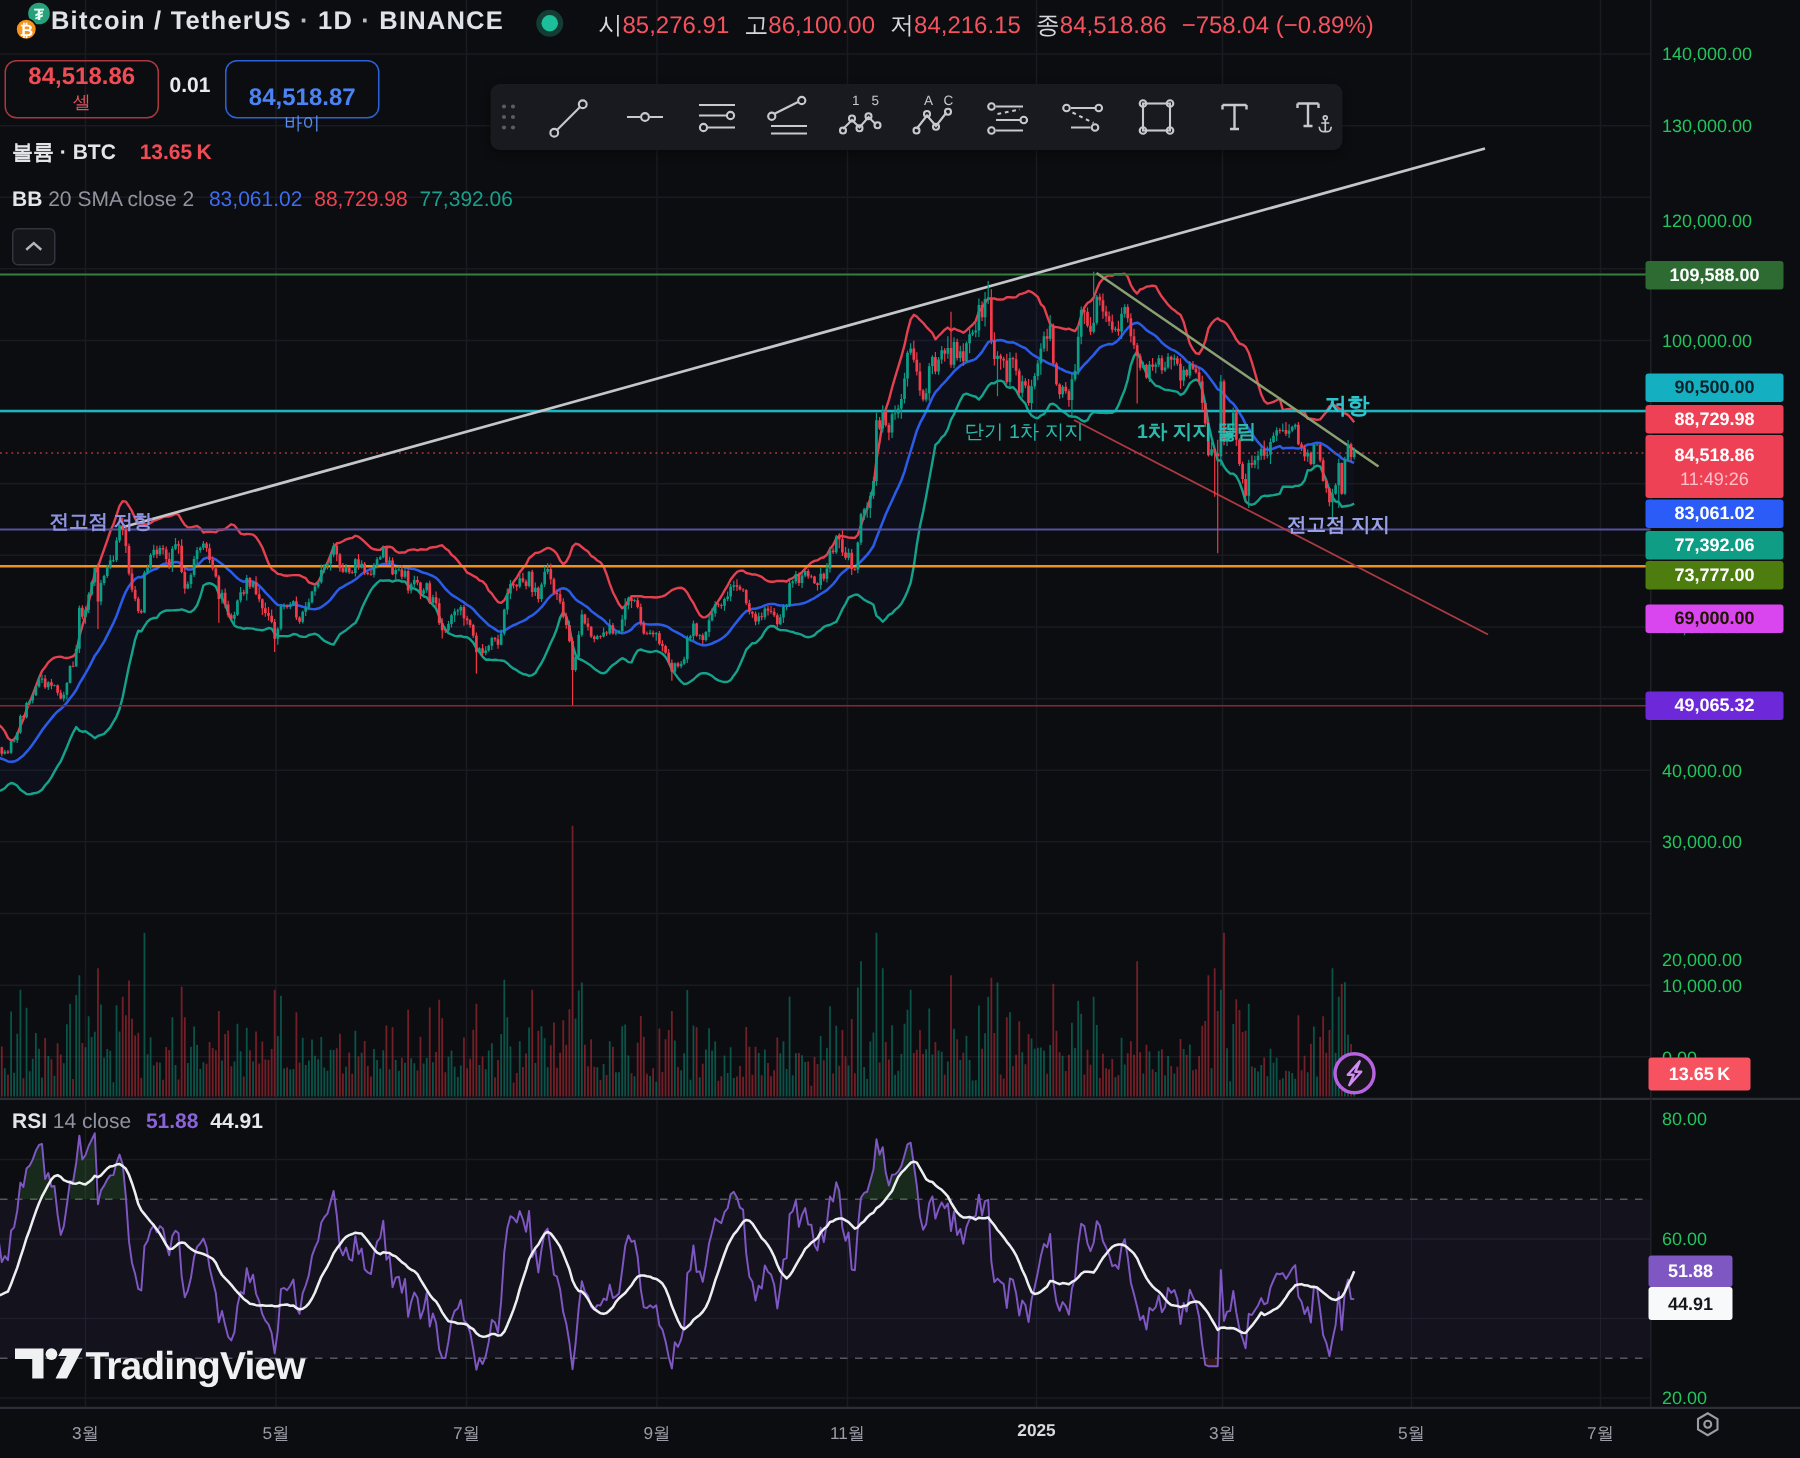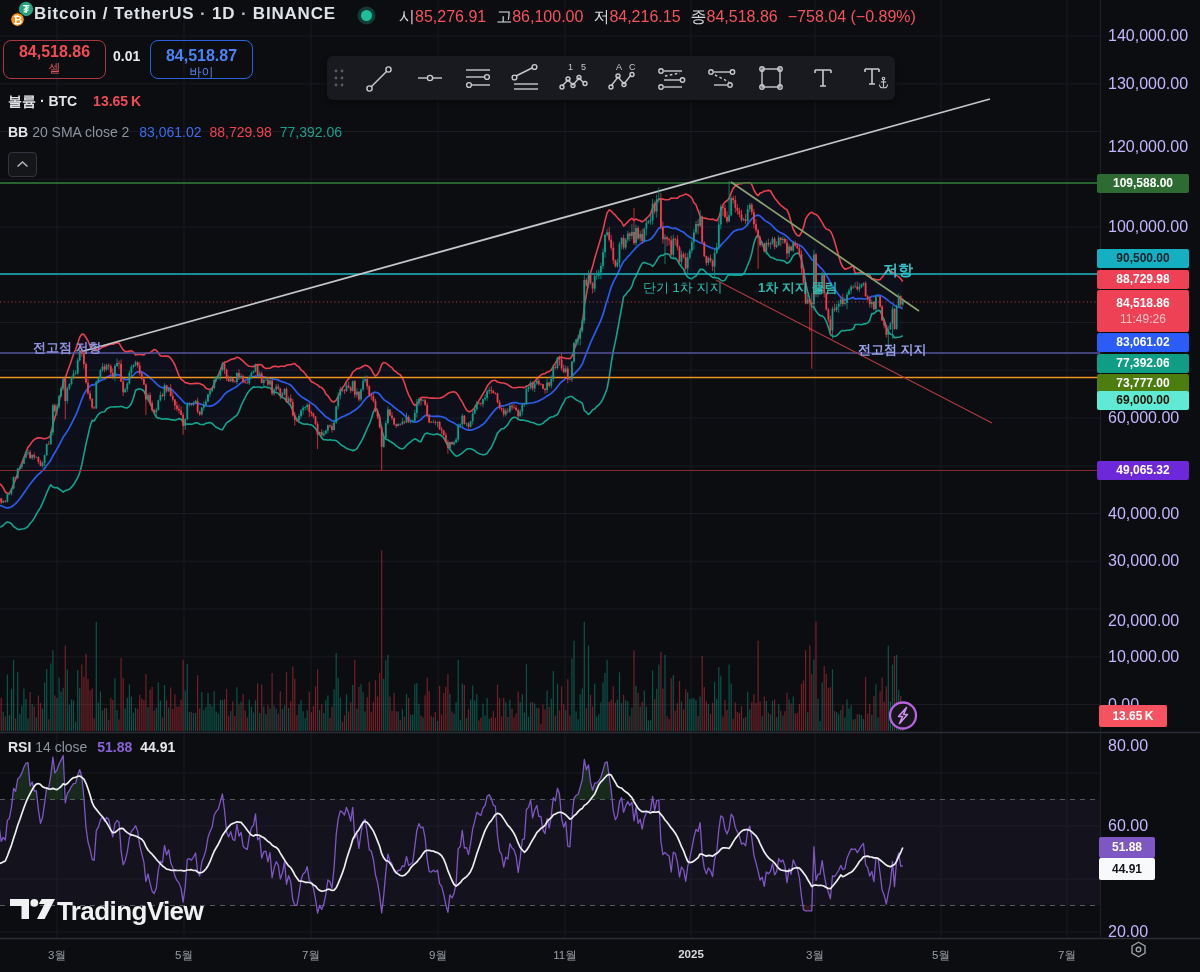--- a/index.html
+++ b/index.html
@@ -1,17 +1,17 @@
 <!DOCTYPE html>
 <html><head><meta charset="utf-8"><title>c</title><style>
 html,body{margin:0;padding:0;background:#0c0d10}
 #root{position:relative;width:1200px;height:972px;background:#0c0d10;overflow:hidden;font-family:"Liberation Sans",sans-serif;-webkit-font-smoothing:antialiased}
 .abs{position:absolute;white-space:nowrap}
 .plabel{position:absolute;left:1097px;width:92px;height:19px;line-height:19px;text-align:center;font-size:12px;font-weight:bold;border-radius:2px}
-.gtx{position:absolute;left:1108px;font-size:16px;color:#c4b5fd;line-height:12px}
+.gtx{position:absolute;left:1108px;font-size:12px;color:#22c55e;line-height:12px}
 .ttx{position:absolute;top:948px;font-size:11.5px;color:#9b9ea6;transform:translateX(-50%)}
 
 </style></head><body>
 <div id="root">
 <svg width="1200" height="972" viewBox="0 0 1200 972" style="position:absolute;left:0;top:0">
 <g stroke="#191b21" stroke-width="1">
 <line x1="0" y1="704.5" x2="1100" y2="704.5"></line>
 <line x1="0" y1="656.8" x2="1100" y2="656.8"></line>
 <line x1="0" y1="609" x2="1100" y2="609"></line>
 <line x1="0" y1="561.2" x2="1100" y2="561.2"></line>
@@ -76,34 +76,34 @@
         <circle cx="1138.5" cy="949.5" r="2.3"></circle>
       </g>
 </svg>
 <div class="gtx" style="top:30px">140,000.00</div>
 <div class="gtx" style="top:77.8px">130,000.00</div>
 <div class="gtx" style="top:141px">120,000.00</div>
 <div class="gtx" style="top:221px">100,000.00</div>
 <div class="gtx" style="top:412px">60,000.00</div>
 <div class="gtx" style="top:507.5px">40,000.00</div>
 <div class="gtx" style="top:555.2px">30,000.00</div>
-<div class="gtx" style="top:615px">20,000.00</div>
+<div class="gtx" style="top:634px">20,000.00</div>
 <div class="gtx" style="top:650.8px">10,000.00</div>
 <div class="gtx" style="top:698.5px">0.00</div>
 <div class="gtx" style="top:740px">80.00</div>
 <div class="gtx" style="top:820px">60.00</div>
 <div class="gtx" style="top:926px">20.00</div>
 <div class="plabel" style="top:174px;background:#2d6b33;color:#fff;height:19px;line-height:19px;font-size:12px">109,588.00</div>
 <div class="plabel" style="top:249px;background:#14b0c2;color:#08222a;height:19px;line-height:19px;font-size:12px">90,500.00</div>
 <div class="plabel" style="top:269.5px;background:#ef4155;color:#fff;height:19px;line-height:19px;font-size:12px">88,729.98</div>
 <div class="plabel" style="top:290px;background:#ef4155;color:#fff;height:42px;line-height:16px;font-size:12px;padding-top:5px;box-sizing:border-box">84,518.86<br><span style="color:#ffc2c9;font-weight:normal">11:49:26</span></div>
 <div class="plabel" style="top:333px;background:#2b5cf7;color:#fff;height:19px;line-height:19px;font-size:12px">83,061.02</div>
 <div class="plabel" style="top:353.5px;background:#0f9e85;color:#fff;height:19px;line-height:19px;font-size:12px">77,392.06</div>
 <div class="plabel" style="top:373.5px;background:#4d7c0f;color:#fff;height:19px;line-height:19px;font-size:12px">73,777.00</div>
-<div class="plabel" style="top:391px;background:#5eead4;color:#1d1500;height:19px;line-height:19px;font-size:12px">69,000.00</div>
+<div class="plabel" style="top:403px;background:#d946ef;color:#1d1500;height:19px;line-height:19px;font-size:12px">69,000.00</div>
 <div class="plabel" style="top:461px;background:#6d28d9;color:#fff;height:19px;line-height:19px;font-size:12px">49,065.32</div>
 <div class="plabel" style="top:705px;left:1099px;width:68px;height:22px;line-height:22px;background:#f7525f;color:#fff">13.65 K</div>
 <div class="plabel" style="top:836.5px;left:1099px;width:56px;height:21px;line-height:21px;background:#7e57c2;color:#fff">51.88</div>
 <div class="plabel" style="top:858px;left:1099px;width:56px;height:22px;line-height:22px;background:#f8f9fb;color:#14151a">44.91</div>
 <div class="ttx" style="left:57px;">3월</div>
 <div class="ttx" style="left:184px;">5월</div>
 <div class="ttx" style="left:311px;">7월</div>
 <div class="ttx" style="left:438px;">9월</div>
 <div class="ttx" style="left:565px;">11월</div>
 <div class="ttx" style="left:691px;color:#d8dade;font-weight:bold">2025</div>
@@ -128,21 +128,21 @@
         <circle cx="9.5" cy="9.5" r="9" fill="#123c34"></circle>
         <circle cx="9.5" cy="9.5" r="5.5" fill="#1cbf9a"></circle>
       </svg></div>
 <div class="abs" style="left:399px;top:7px;font-size:16px;letter-spacing:0px"><span style="color:#d5d8dc">시</span><span style="color:#f4525e">85,276.91</span><span style="padding-left:10px"></span><span style="color:#d5d8dc">고</span><span style="color:#f4525e">86,100.00</span><span style="padding-left:10px"></span><span style="color:#d5d8dc">저</span><span style="color:#f4525e">84,216.15</span><span style="padding-left:10px"></span><span style="color:#d5d8dc">종</span><span style="color:#f4525e">84,518.86</span><span style="padding-left:10px"></span><span style="color:#f4525e">−758.04 (−0.89%)</span></div>
 <div class="abs" style="left:3px;top:40px;width:101px;height:37px;border:1px solid #ab3740;border-radius:8px;text-align:center">
 <div style="font-size:16px;font-weight:bold;color:#ef4c56;margin-top:2px">84,518.86</div>
 <div style="font-size:12px;color:#e05560;margin-top:-1px">셀</div>
     </div>
 <div class="abs" style="left:113px;top:48px;width:32px;text-align:left;font-size:14px;font-weight:bold;color:#e8eaec">0.01</div>
 <div class="abs" style="left:150px;top:40px;width:101px;height:37px;border:1px solid #2b62d9;border-radius:8px;text-align:center">
-<div style="font-size:16px;font-weight:bold;color:#4b83f5;margin-top:6px">84,518.87</div>
+<div style="font-size:16px;font-weight:bold;color:#4b83f5;margin-top:16px">84,518.87</div>
 <div style="font-size:12px;color:#5b8df0;margin-top:-1px">바이</div>
     </div>
 <div class="abs" style="left:8px;top:93px;font-size:14px;font-weight:bold;color:#e3e5e8">볼륨 · BTC <span style="color:#ef4c56;padding-left:12px">13.65 K</span></div>
 <div class="abs" style="left:8px;top:124px;font-size:14px"><span style="font-weight:bold;color:#e3e5e8">BB</span> <span style="color:#8f939e">20 SMA close 2</span> <span style="color:#3c6cf0;padding-left:6px">83,061.02</span> <span style="color:#ef4250;padding-left:4px">88,729.98</span> <span style="color:#18a08c;padding-left:4px">77,392.06</span></div>
 <div class="abs" style="left:8px;top:152px;width:27px;height:23px;border:1px solid #32353d;border-radius:4px;background:#15161a">
 <svg width="27" height="23">
         <path d="M8.5 13.5 L13.5 9 L18.5 13.5" stroke="#b2b5be" stroke-width="1.6" fill="none"></path>
       </svg></div>
 <div class="abs" style="left:8px;top:739px;font-size:14px"><span style="font-weight:bold;color:#e3e5e8">RSI</span> <span style="color:#9094a0">14 close</span> <span style="color:#8a63d6;padding-left:6px;font-weight:bold">51.88</span> <span style="color:#e6e8ea;padding-left:4px;font-weight:bold">44.91</span></div>
 <div class="abs" style="left:10px;top:897px">

